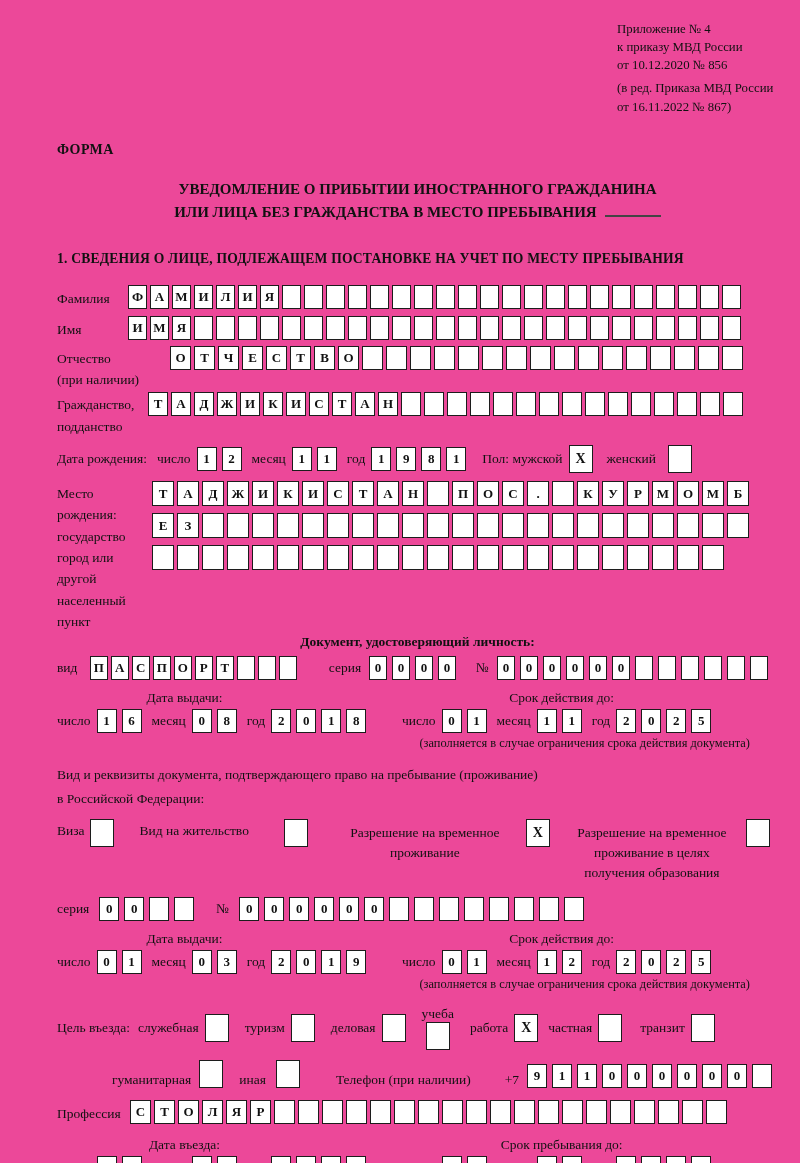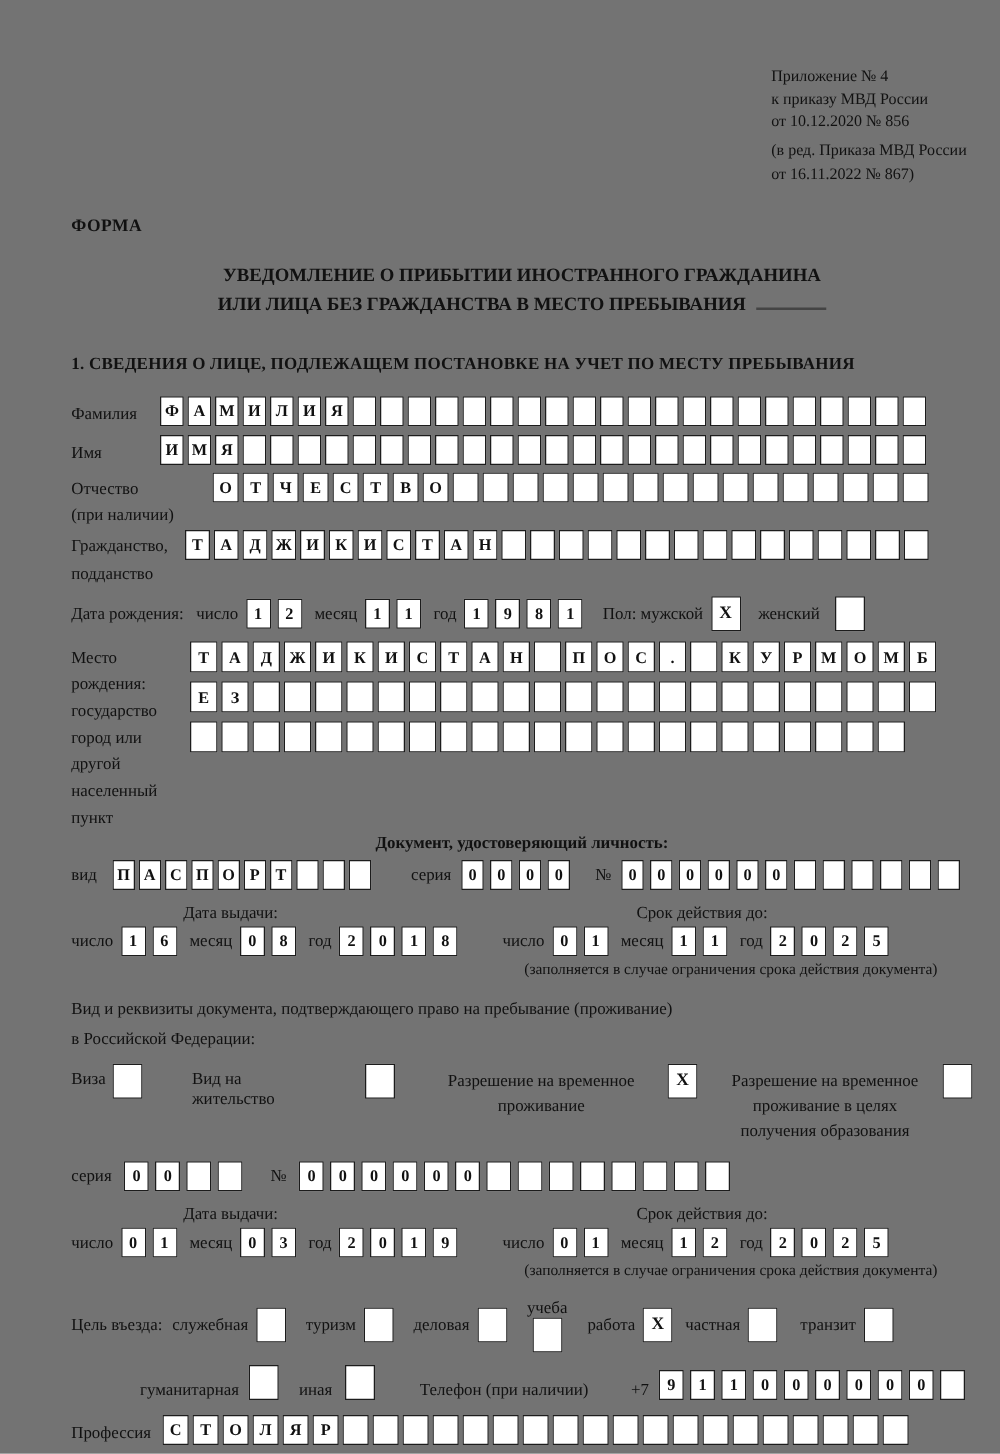--- a/index.html
+++ b/index.html
@@ -1,19 +1,19 @@
 <!DOCTYPE html>
 <html><head>
 <meta charset="utf-8">
 <style>
   html,body{margin:0;padding:0;background:#e8e8e8;}
   .page{
-    width:800px;height:1163px;margin:0 auto;background:#737373;color:#111;
+    width:800px;height:1163px;margin:0 auto;background:#ec4899;color:#111;
     font-family:"Liberation Serif","DejaVu Serif",serif;
-    box-sizing:border-box;padding:52px 22px 16px 57px;position:relative;overflow:hidden;
+    box-sizing:border-box;padding:20px 22px 16px 57px;position:relative;overflow:hidden;
   }
   
   .appendix{margin-left:560px;font-size:12.8px;line-height:1.42;}
   .appendix .amend{margin-top:5px;}
   .forma{font-weight:bold;font-size:14px;letter-spacing:.4px;text-align:left;padding-right:12px;margin-top:26px;}
   
   .title{text-align:center;font-weight:bold;font-size:15px;line-height:1.55;margin-top:20px;}
   .blank-underline{display:inline-block;width:56px;border-bottom:2px solid #444;vertical-align:baseline;margin-left:8px;}
   .sec-heading{font-weight:bold;font-size:13.6px;margin-top:27px;margin-bottom:18px;letter-spacing:.2px;}
   
@@ -426,21 +426,21 @@
   <div class="intro">
     <div>Вид и реквизиты документа, подтверждающего право на пребывание (проживание)</div>
     <div>в Российской Федерации:</div>
   </div>
 
   <div class="visa-row">
     <div class="opt">
       <span class="olabel">Виза</span>
       <span class="box" style="margin-left:5px;"></span>
     </div>
-    <div class="opt" style="margin-left:40px;gap:17px;">
+    <div class="opt" style="margin-left:26px;gap:17px;">
       <span class="olabel">Вид на жительство</span>
       <span class="box" style="margin-left:18px;"></span>
     </div>
     <div class="opt" style="margin-left:24px;">
       <span class="olabel centered" style="width:186px;">Разрешение на временное проживание</span>
       <span class="box">X</span>
     </div>
     <div class="opt" style="margin-left:16px;">
       <span class="olabel centered" style="width:172px;">Разрешение на временное проживание в целях получения образования</span>
       <span class="box"></span>

